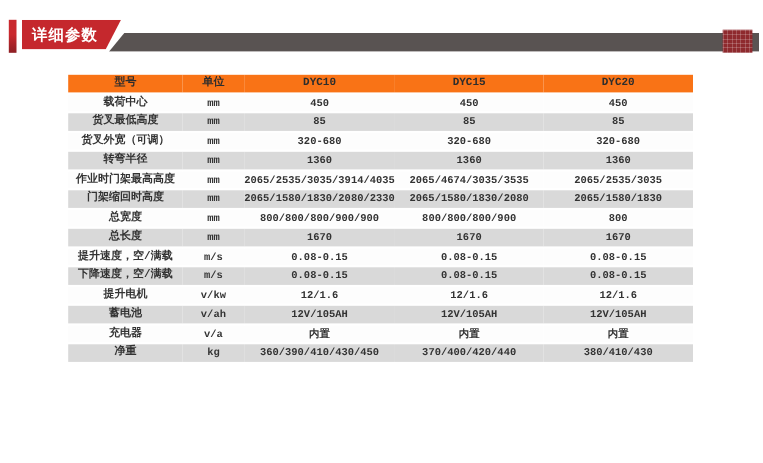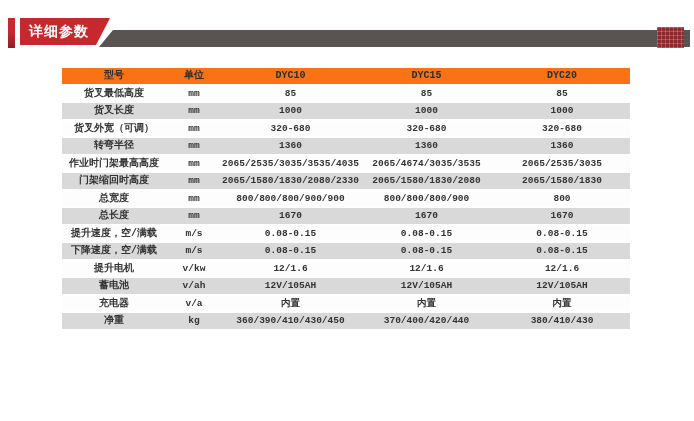--- a/index.html
+++ b/index.html
@@ -95,51 +95,51 @@
       <tr>
         <th>型号</th>
         <th>单位</th>
         <th>DYC10</th>
         <th>DYC15</th>
         <th>DYC20</th>
       </tr>
     </thead>
     <tbody>
         <tr>
+          <td>载荷中心</td>
+          <td>mm</td>
+          <td>450</td>
+          <td>450</td>
+          <td>450</td>
+        </tr>
+        <tr>
           <td>货叉最低高度</td>
           <td>mm</td>
           <td>85</td>
           <td>85</td>
           <td>85</td>
         </tr>
         <tr>
-          <td>货叉长度</td>
-          <td>mm</td>
-          <td>1000</td>
-          <td>1000</td>
-          <td>1000</td>
-        </tr>
-        <tr>
           <td>货叉外宽（可调）</td>
           <td>mm</td>
           <td>320-680</td>
           <td>320-680</td>
           <td>320-680</td>
         </tr>
         <tr>
           <td>转弯半径</td>
           <td>mm</td>
           <td>1360</td>
           <td>1360</td>
           <td>1360</td>
         </tr>
         <tr>
           <td>作业时门架最高高度</td>
           <td>mm</td>
-          <td>2065/2535/3035/3535/4035</td>
+          <td>2065/2535/3035/3914/4035</td>
           <td>2065/4674/3035/3535</td>
           <td>2065/2535/3035</td>
         </tr>
         <tr>
           <td>门架缩回时高度</td>
           <td>mm</td>
           <td>2065/1580/1830/2080/2330</td>
           <td>2065/1580/1830/2080</td>
           <td>2065/1580/1830</td>
         </tr>

